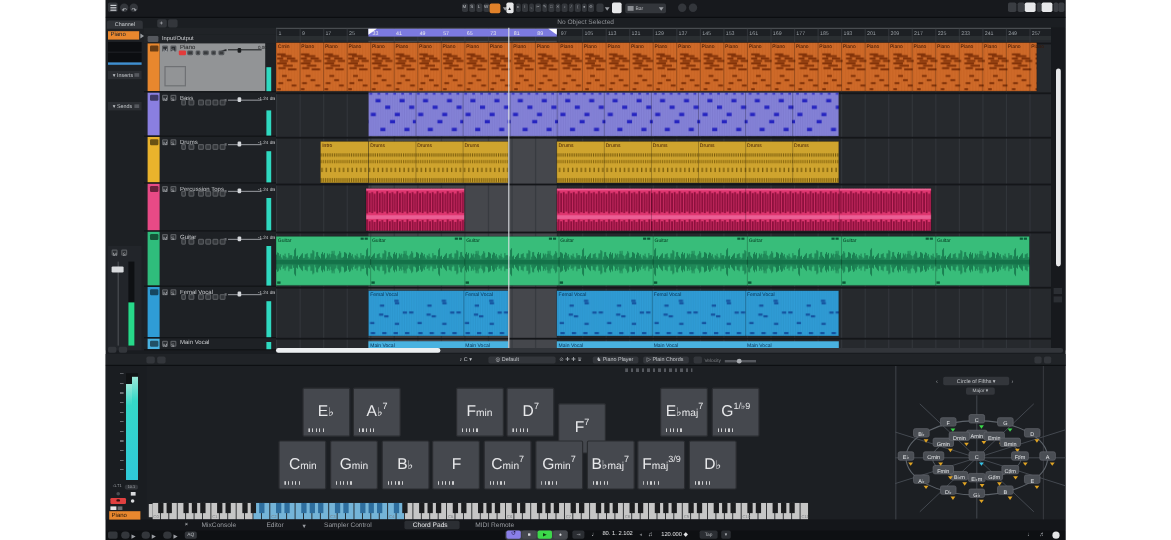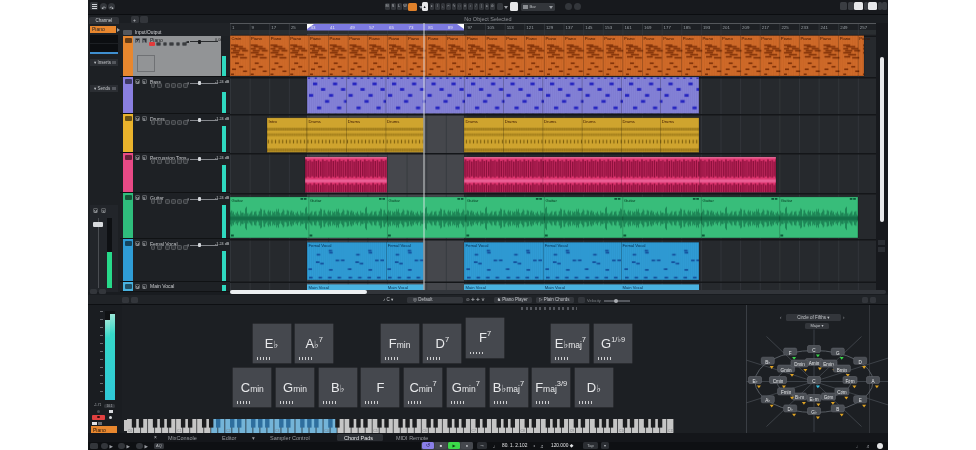--- a/index.html
+++ b/index.html
@@ -953,21 +953,21 @@
       <path d="M 69.9 80.4 l 4 0 l -2 2.8 z" fill="#37c4e8"></path>
     </svg>
   <div class="ticon" style="left:698px;top:313.5px;width:55px;height:7px;color:#c3c6ca;font-size:4.5px;text-align:center;line-height:7px">Circle of Fifths ▾</div>
   <div class="abs" style="left:692px;top:314.5px;font-size:4.5px;color:#9a9da2">‹</div>
   <div class="abs" style="left:755px;top:314.5px;font-size:4.5px;color:#9a9da2">›</div>
   <div class="ticon" style="left:717px;top:322.5px;width:24px;height:6px;color:#c3c6ca;font-size:4px;text-align:center;line-height:6px">Major ▾</div>
   <div class="pad" style="left:163.5px;top:322.5px"><span class="pm">E</span><span class="pfl">♭</span><div class="pdots"></div></div>
     <div class="pad" style="left:206.2px;top:322.5px"><span class="pm">A</span><span class="pfl">♭</span><span class="psup">7</span><div class="pdots"></div></div>
     <div class="pad" style="left:291.6px;top:322.5px"><span class="pm">F</span><span class="psub">min</span><div class="pdots"></div></div>
     <div class="pad" style="left:334.3px;top:322.5px"><span class="pm">D</span><span class="psup">7</span><div class="pdots"></div></div>
-    <div class="pad" style="left:377.0px;top:317px"><span class="pm">F</span><span class="psup">7</span><div class="pdots"></div></div>
+    <div class="pad" style="left:377.0px;top:336px"><span class="pm">F</span><span class="psup">7</span><div class="pdots"></div></div>
     <div class="pad" style="left:462.4px;top:322.5px"><span class="pm">E</span><span class="pfl">♭</span><span class="psub">maj</span><span class="psup">7</span><div class="pdots"></div></div>
     <div class="pad" style="left:505.1px;top:322.5px"><span class="pm">G</span><span class="psup">1/♭9</span><div class="pdots"></div></div>
     <div class="pad" style="left:144.3px;top:366.5px"><span class="pm">C</span><span class="psub">min</span><div class="pdots"></div></div>
     <div class="pad" style="left:187.0px;top:366.5px"><span class="pm">G</span><span class="psub">min</span><div class="pdots"></div></div>
     <div class="pad" style="left:229.7px;top:366.5px"><span class="pm">B</span><span class="pfl">♭</span><div class="pdots"></div></div>
     <div class="pad" style="left:272.4px;top:366.5px"><span class="pm">F</span><div class="pdots"></div></div>
     <div class="pad" style="left:315.1px;top:366.5px"><span class="pm">C</span><span class="psub">min</span><span class="psup">7</span><div class="pdots"></div></div>
     <div class="pad" style="left:357.8px;top:366.5px"><span class="pm">G</span><span class="psub">min</span><span class="psup">7</span><div class="pdots"></div></div>
     <div class="pad" style="left:400.5px;top:366.5px"><span class="pm">B</span><span class="pfl">♭</span><span class="psub">maj</span><span class="psup">7</span><div class="pdots"></div></div>
     <div class="pad" style="left:443.2px;top:366.5px"><span class="pm">F</span><span class="psub">maj</span><span class="psup">3/9</span><div class="pdots"></div></div>

